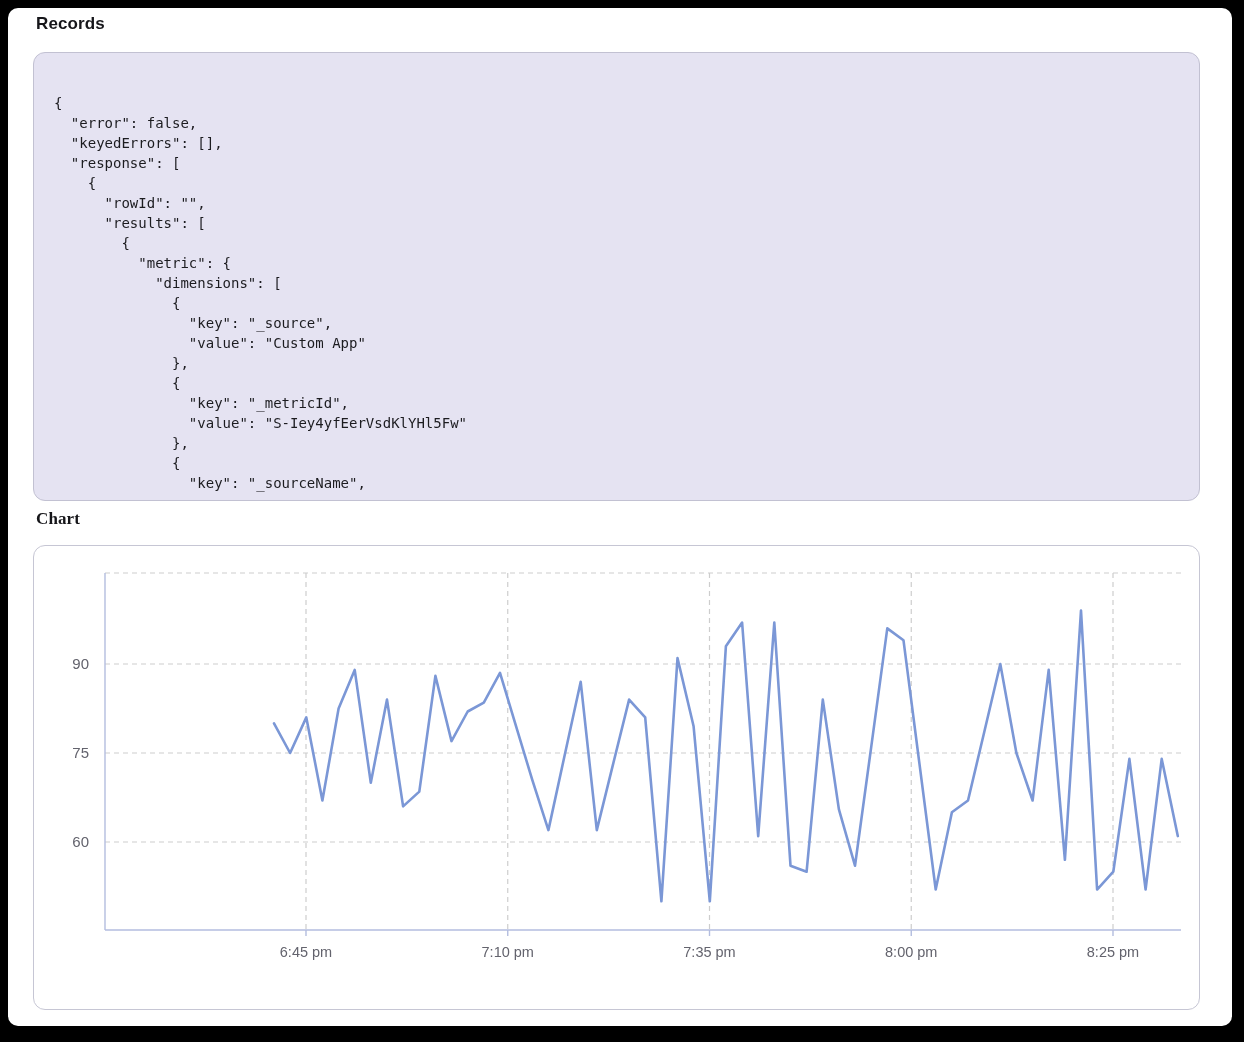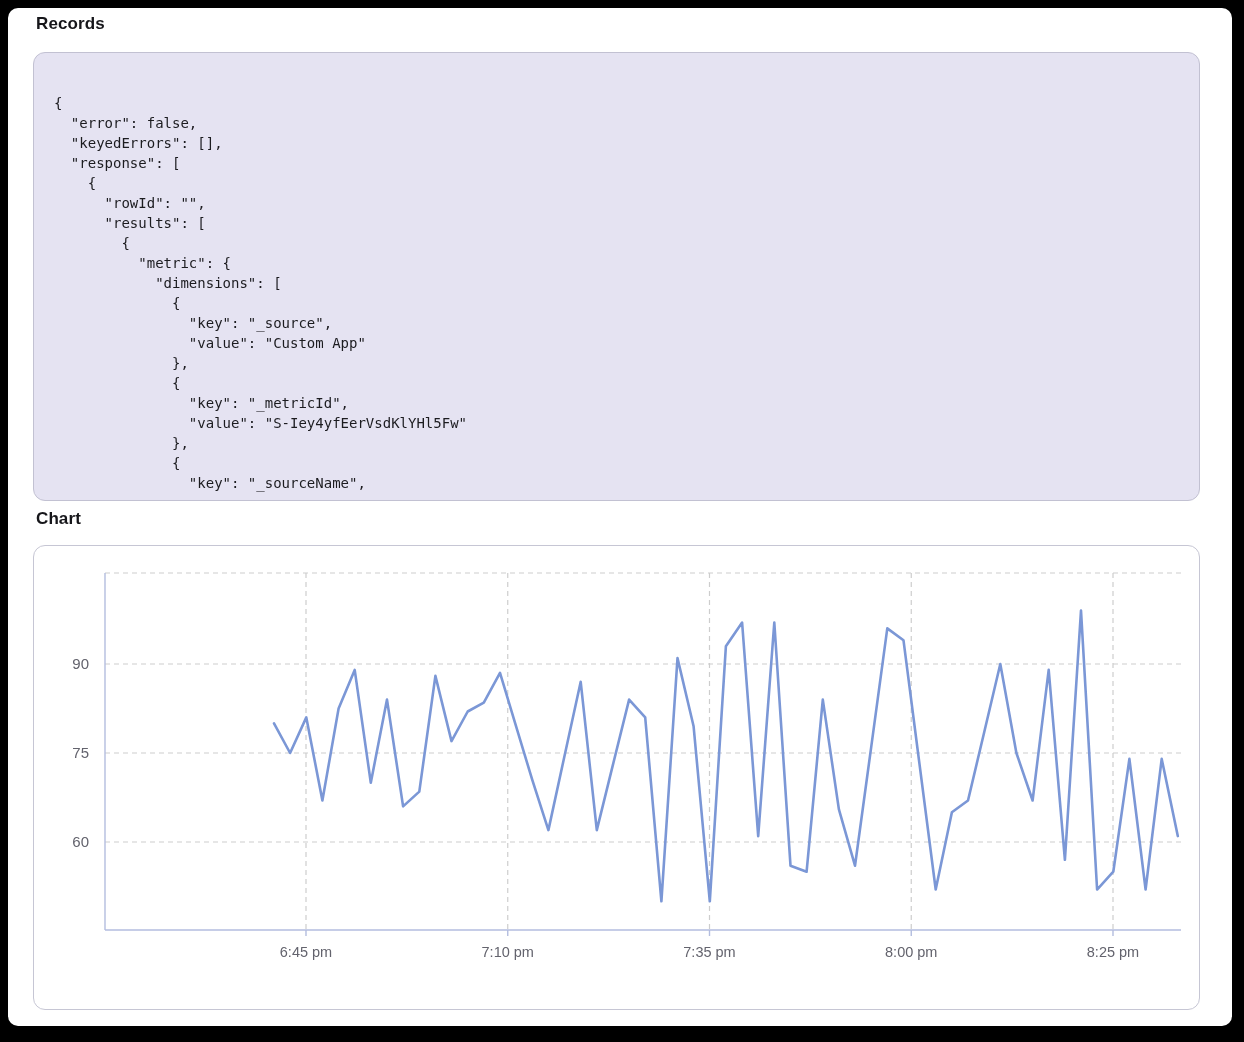--- a/index.html
+++ b/index.html
@@ -41,21 +41,21 @@
                 "value": "Custom App"
               },
               {
                 "key": "_metricId",
                 "value": "S-Iey4yfEerVsdKlYHl5Fw"
               },
               {
                 "key": "_sourceName",</pre>
   </div>
 
-  <div class="section-title" style="left:28px;top:501px;">Chart</div>
+  <div class="section-title" style="left:28px;top:501px;font-family:Liberation Serif, serif;">Chart</div>
 
   <div class="chart-card">
     <svg width="1165" height="463" viewBox="0 0 1165 463">
         <line x1="71" y1="27" x2="1147" y2="27" stroke="#cdcdcd" stroke-width="1.2" stroke-dasharray="5 4"></line>
         <line x1="71" y1="295.999" x2="1147" y2="295.999" stroke="#cdcdcd" stroke-width="1.2" stroke-dasharray="5 4"></line>
         <text x="55" y="300.999" fill="#63636d" font-size="15" text-anchor="end" font-family="&quot;Liberation Sans&quot;,sans-serif">60</text>
         <line x1="71" y1="206.9995" x2="1147" y2="206.9995" stroke="#cdcdcd" stroke-width="1.2" stroke-dasharray="5 4"></line>
         <text x="55" y="211.9995" fill="#63636d" font-size="15" text-anchor="end" font-family="&quot;Liberation Sans&quot;,sans-serif">75</text>
         <line x1="71" y1="118" x2="1147" y2="118" stroke="#cdcdcd" stroke-width="1.2" stroke-dasharray="5 4"></line>
         <text x="55" y="123" fill="#63636d" font-size="15" text-anchor="end" font-family="&quot;Liberation Sans&quot;,sans-serif">90</text>

